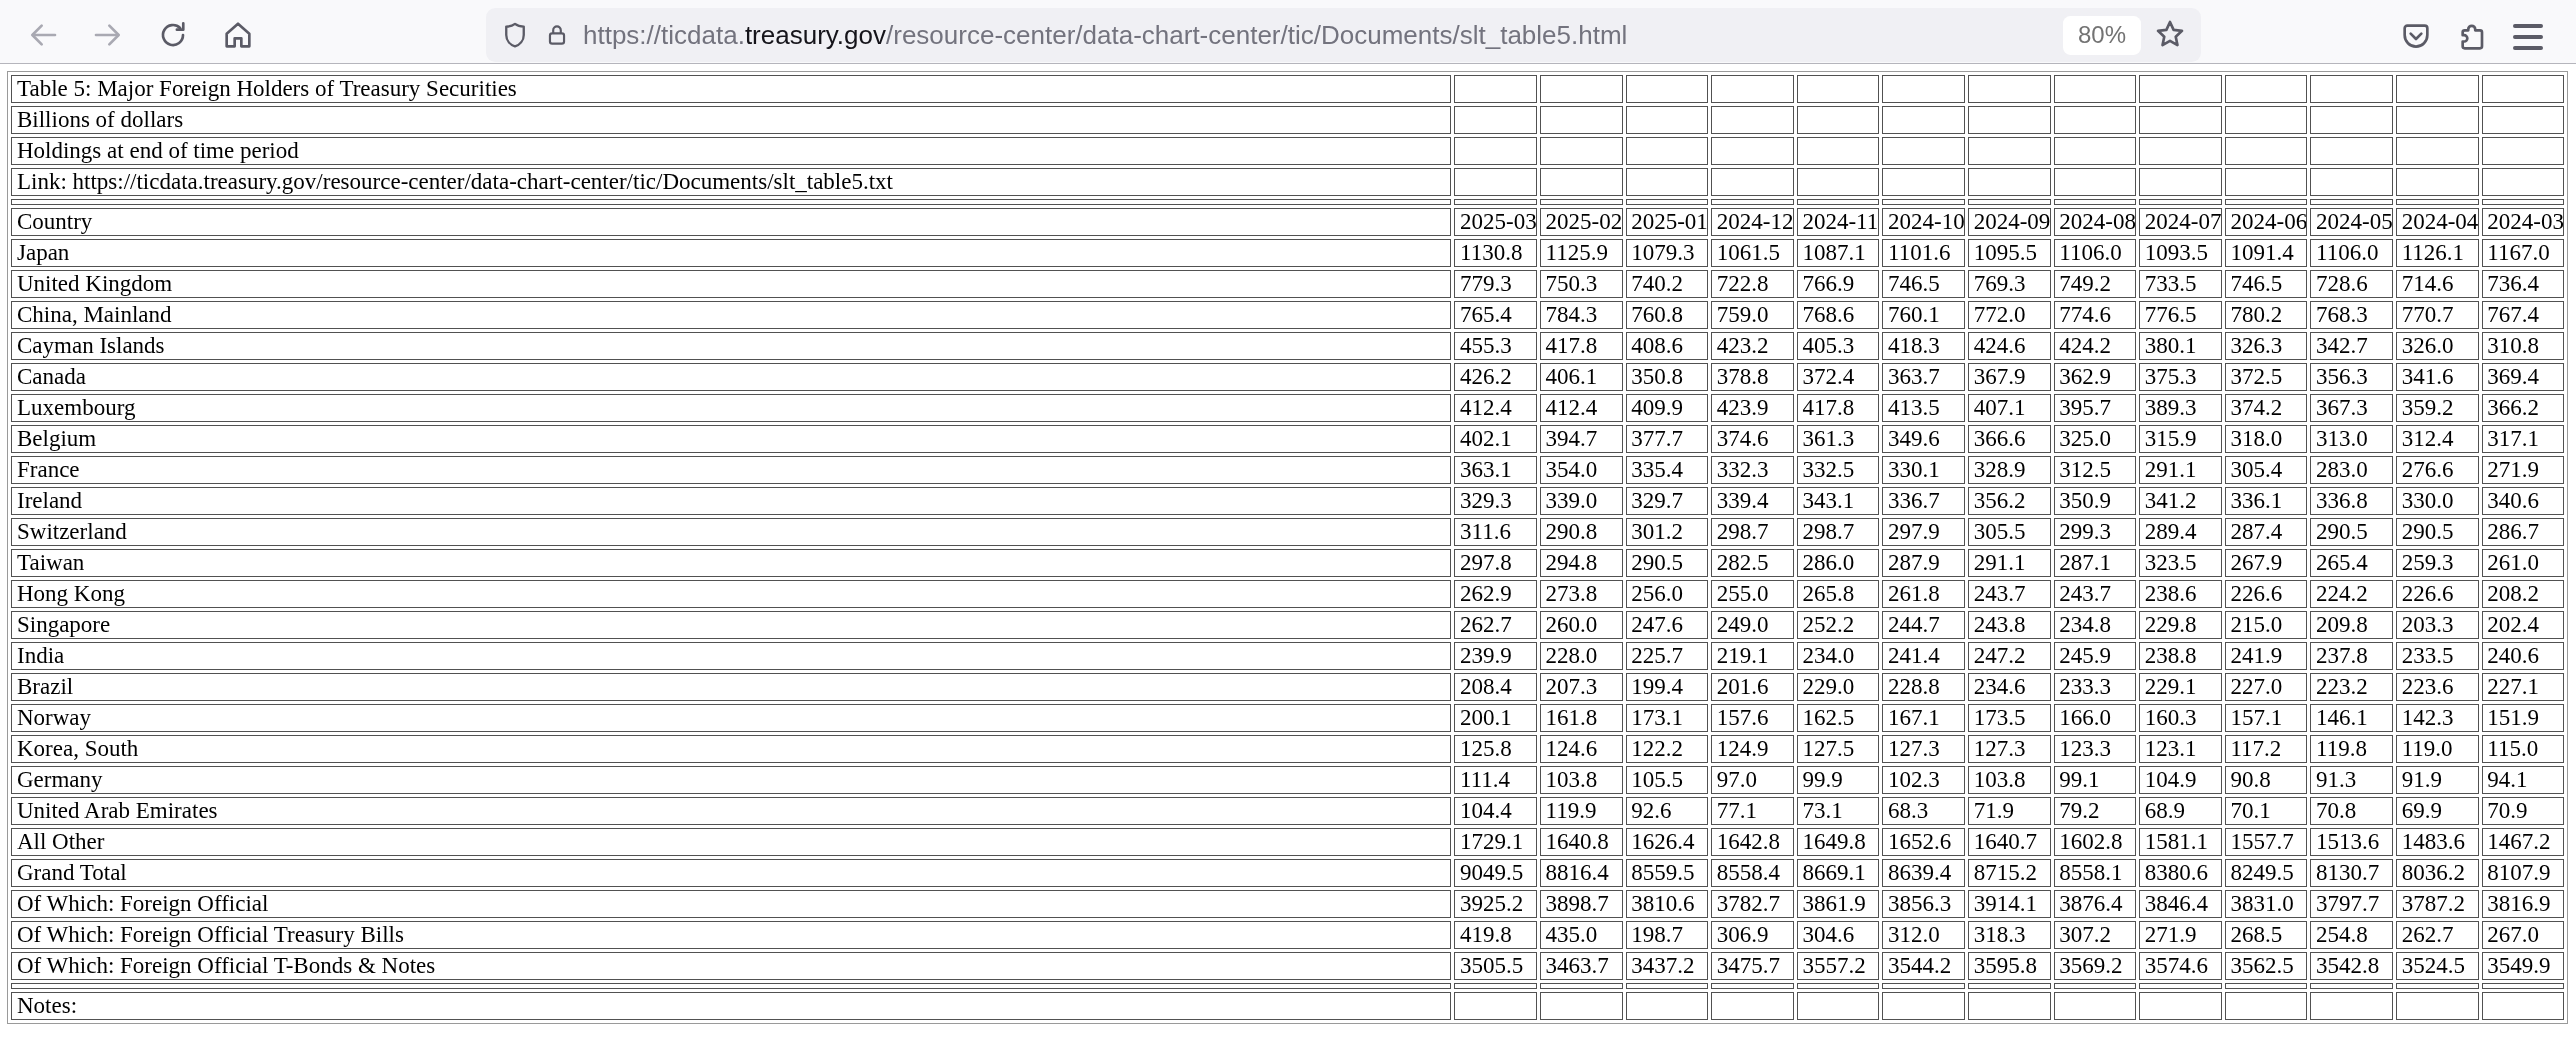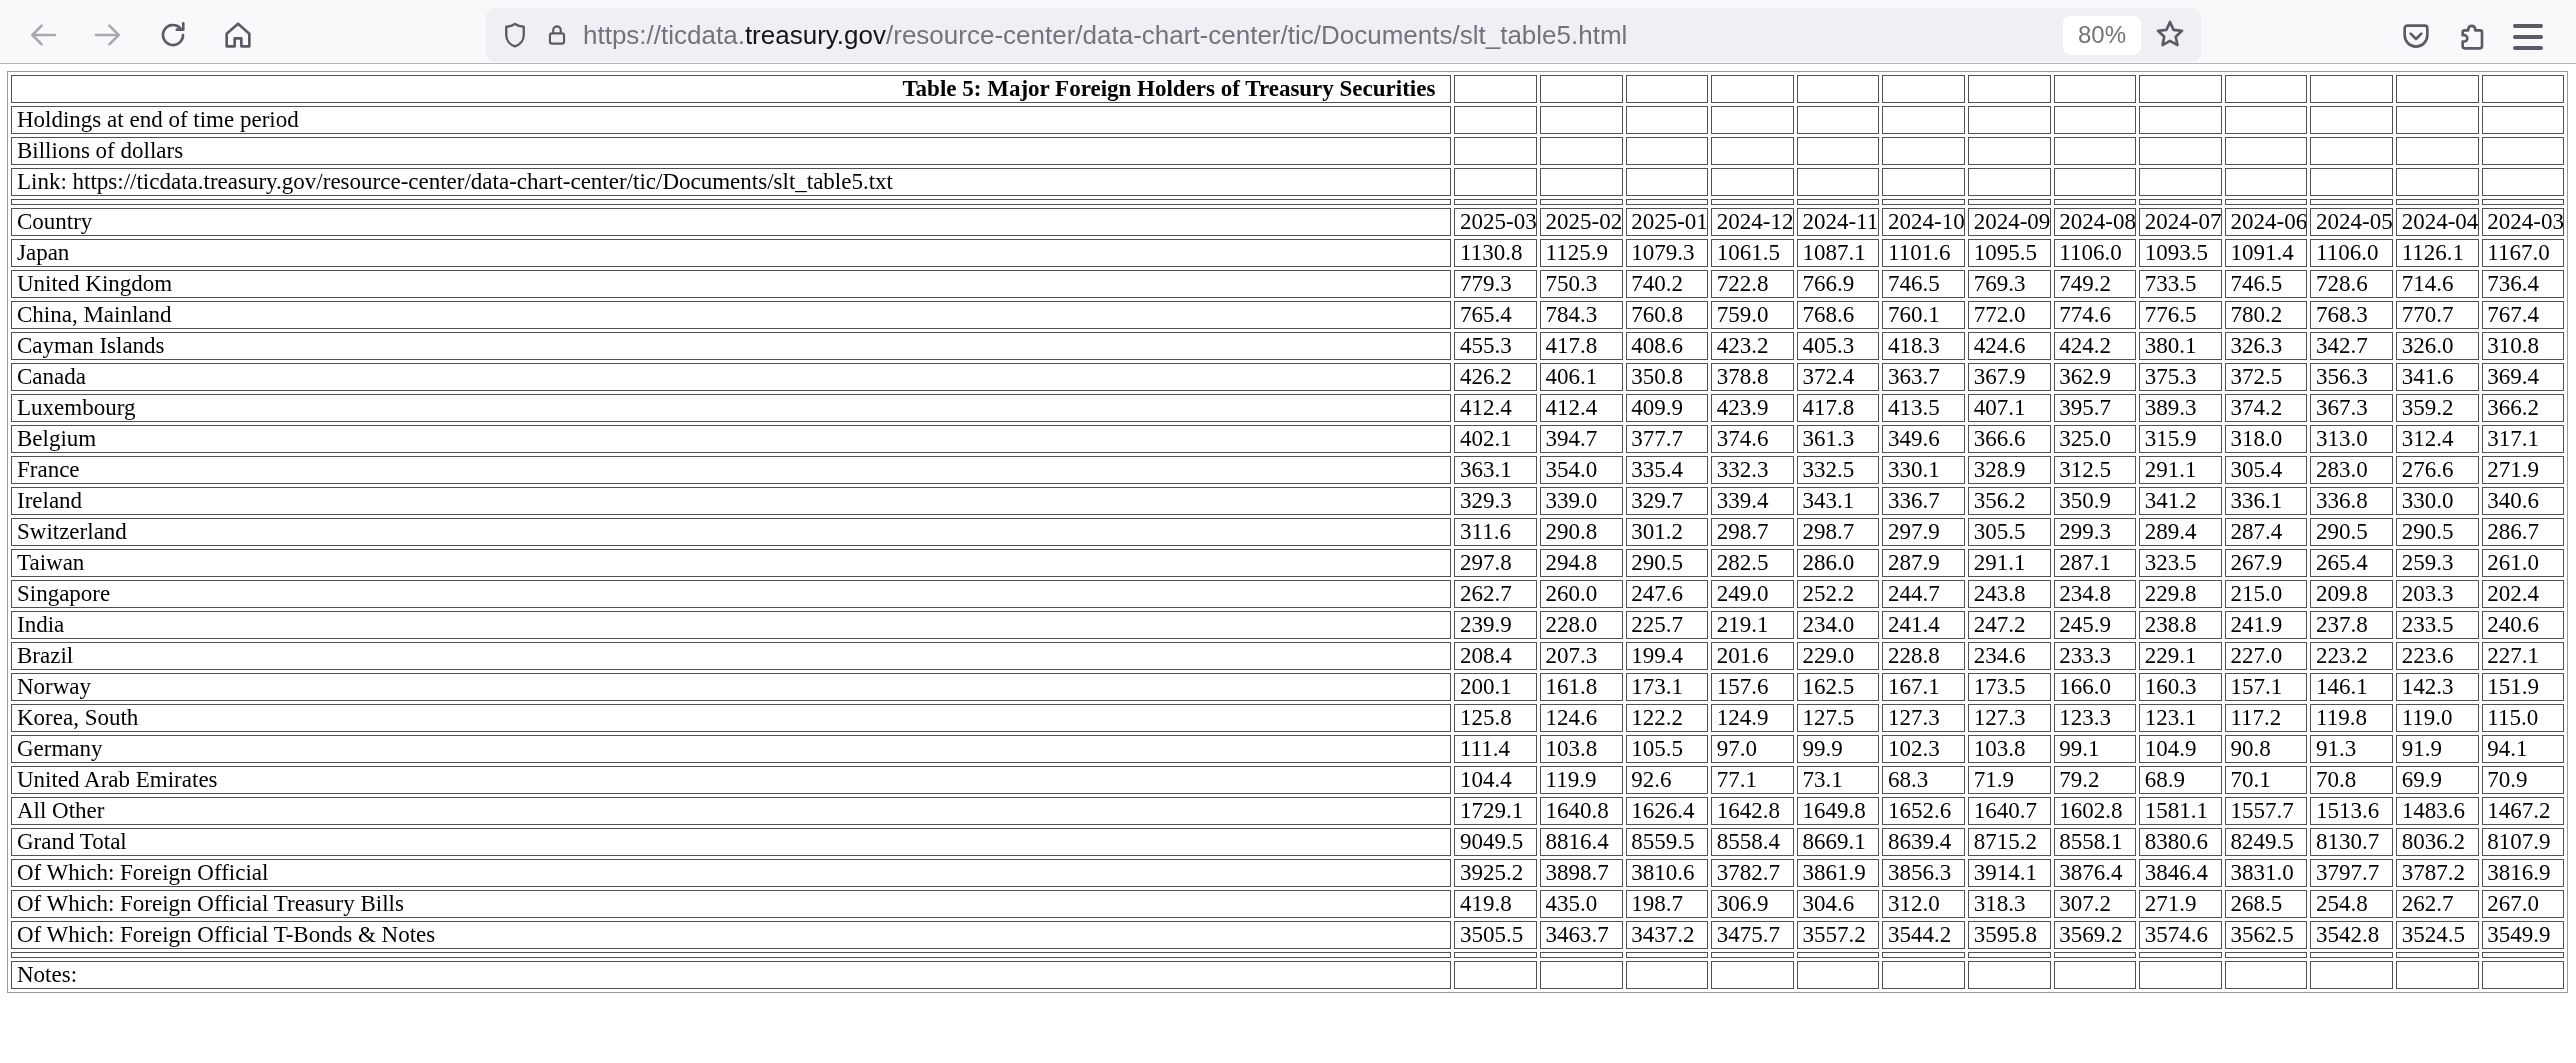--- a/index.html
+++ b/index.html
@@ -52,21 +52,21 @@
     margin:7.4px 0 0 7.4px; background:#ffffff;
   }
   td{
     border:1.9px solid #515151;
     font-family:"Liberation Serif", serif;
     font-size:23px; line-height:24px; height:28px;
     padding:0 3.7px 0 4.6px; color:#000;
     white-space:nowrap; overflow:hidden;
     vertical-align:middle;
   }
-  td.title{ font-weight:bold; text-align:right; padding-right:15px; }
+  td.title{ font-weight:normal; padding-right:15px; }
   td.sp{ height:5.6px; line-height:1.9px; padding:0; }
 </style>
 </head>
 <body>
 
 <div class="toolbar">
   <div class="nav-group">
     <div class="tool-btn">
       <span>
         <svg width="32" height="32" viewBox="0 0 24 24" fill="none" stroke="#a9a9b2" stroke-width="2" stroke-linecap="round" stroke-linejoin="round">
@@ -168,37 +168,37 @@
           <td></td>
           <td></td>
           <td></td>
           <td></td>
           <td></td>
           <td></td>
           <td></td>
           <td></td>
         </tr>
         <tr>
+          <td>Billions of dollars</td>
+          <td></td>
+          <td></td>
+          <td></td>
+          <td></td>
+          <td></td>
+          <td></td>
+          <td></td>
+          <td></td>
+          <td></td>
+          <td></td>
+          <td></td>
+          <td></td>
+          <td></td>
+        </tr>
+        <tr>
           <td>Holdings at end of time period</td>
-          <td></td>
-          <td></td>
-          <td></td>
-          <td></td>
-          <td></td>
-          <td></td>
-          <td></td>
-          <td></td>
-          <td></td>
-          <td></td>
-          <td></td>
-          <td></td>
-          <td></td>
-        </tr>
-        <tr>
-          <td>Billions of dollars</td>
           <td></td>
           <td></td>
           <td></td>
           <td></td>
           <td></td>
           <td></td>
           <td></td>
           <td></td>
           <td></td>
           <td></td>
@@ -424,20 +424,36 @@
           <td>287.9</td>
           <td>291.1</td>
           <td>287.1</td>
           <td>323.5</td>
           <td>267.9</td>
           <td>265.4</td>
           <td>259.3</td>
           <td>261.0</td>
         </tr>
         <tr>
+          <td>Hong Kong</td>
+          <td>262.9</td>
+          <td>273.8</td>
+          <td>256.0</td>
+          <td>255.0</td>
+          <td>265.8</td>
+          <td>261.8</td>
+          <td>243.7</td>
+          <td>243.7</td>
+          <td>238.6</td>
+          <td>226.6</td>
+          <td>224.2</td>
+          <td>226.6</td>
+          <td>208.2</td>
+        </tr>
+        <tr>
           <td>Singapore</td>
           <td>262.7</td>
           <td>260.0</td>
           <td>247.6</td>
           <td>249.0</td>
           <td>252.2</td>
           <td>244.7</td>
           <td>243.8</td>
           <td>234.8</td>
           <td>229.8</td>

